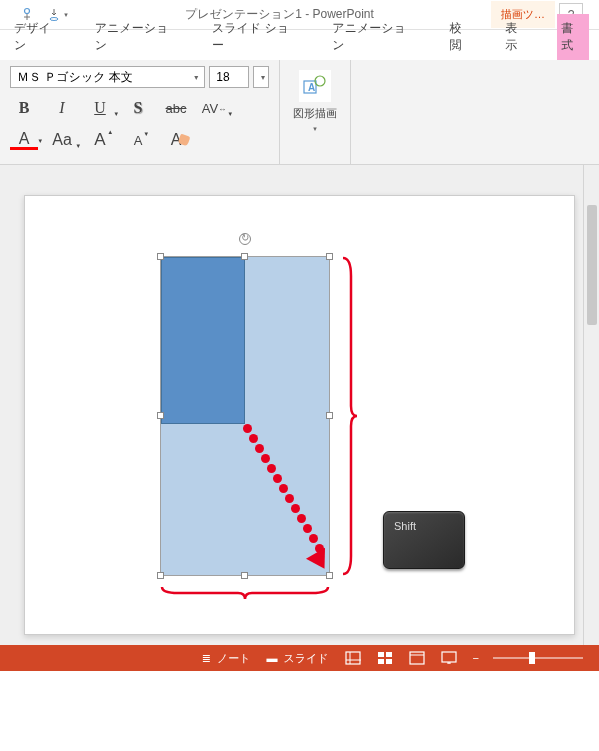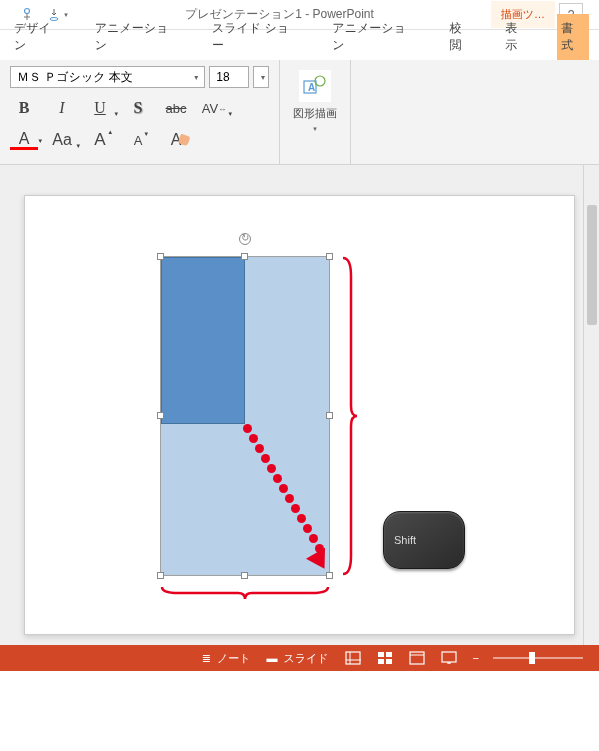--- a/index.html
+++ b/index.html
@@ -8,21 +8,21 @@
   .title-bar { height: 30px; background: #fff; border-bottom: 1px solid #e1e1e1; display: flex; align-items: center; padding: 0 16px; }
   .title-bar .qat { display: flex; gap: 8px; align-items: center; }
   .qat-btn { width: 22px; height: 22px; display: flex; align-items: center; justify-content: center; cursor: pointer; }
   .title-text { flex: 1; text-align: center; color: #666; font-size: 12px; }
   .title-right { display: flex; align-items: center; gap: 4px; }
   .tool-tab { background: #fef4e8; color: #d83b01; padding: 6px 10px; font-size: 11px; }
   .help-btn { width: 24px; height: 24px; border: 1px solid #ccc; display: flex; align-items: center; justify-content: center; color: #666; cursor: pointer; }
   
   .tabs { height: 30px; background: #fff; display: flex; align-items: flex-end; padding: 0 10px; gap: 24px; }
   .tab { padding: 6px 4px; color: #444; cursor: pointer; font-size: 12px; }
-  .tab.active { background: #fdba74; }
+  .tab.active { background: #f9a8d4; }
   
   .ribbon { background: #f3f3f3; border-bottom: 1px solid #d4d4d4; display: flex; }
   .ribbon-group { border-right: 1px solid #d4d4d4; padding: 6px 10px 4px; display: flex; flex-direction: column; }
   .group-content { flex: 1; }
   .group-label { text-align: center; font-size: 11px; color: #666; padding-top: 6px; display: flex; justify-content: center; align-items: center; gap: 20px; }
   .launcher { font-size: 10px; color: #888; cursor: pointer; }
   
   .font-row { display: flex; gap: 4px; margin-bottom: 8px; }
   .font-select { height: 22px; border: 1px solid #ababab; background: #fff; padding: 2px 6px; font-size: 12px; display: flex; align-items: center; }
   .font-name { width: 233px; justify-content: space-between; gap: 8px; }
@@ -61,21 +61,21 @@
   .rotate-handle { position: absolute; top: -24px; left: 50%; margin-left: -6px; width: 12px; height: 12px; border: 1px solid #888; border-radius: 50%; background: #fff; }
   .rotate-handle::after { content: '↻'; font-size: 10px; color: #888; position: absolute; left: 1px; top: -2px; }
   
   .dotted-arrow { position: absolute; left: 218px; top: 228px; pointer-events: none; }
   .red-dot { width: 9px; height: 9px; background: #e6001f; border-radius: 50%; position: absolute; }
   .arrowhead { position: absolute; width: 0; height: 0; border-left: 11px solid transparent; border-right: 11px solid transparent; border-top: 18px solid #e6001f; }
   
   .brace-v { position: absolute; left: 314px; top: 60px; width: 20px; height: 320px; }
   .brace-h { position: absolute; left: 135px; top: 387px; width: 170px; height: 18px; }
   
-  .shift-key { position: absolute; left: 358px; top: 315px; width: 82px; height: 58px; background: linear-gradient(145deg, #4a4a4a, #2a2a2a); border-radius: 17px; border: 1px solid #1a1a1a; display: flex; align-items: center; justify-content: flex-start; padding: 8px 10px; color: #ddd; font-size: 11px; box-shadow: inset 0 1px 2px rgba(255,255,255,0.2), 0 2px 3px rgba(0,0,0,0.4); }
+  .shift-key { position: absolute; left: 358px; top: 315px; width: 82px; height: 58px; background: linear-gradient(145deg, #4a4a4a, #2a2a2a); border-radius: 6px; border: 1px solid #1a1a1a; display: flex; align-items: flex-start; justify-content: flex-start; padding: 8px 10px; color: #ddd; font-size: 11px; box-shadow: inset 0 1px 2px rgba(255,255,255,0.2), 0 2px 3px rgba(0,0,0,0.4); }
   
   .status-bar { height: 26px; background: #d24726; display: flex; align-items: center; padding: 0 10px; color: #fff; font-size: 11px; }
   .status-spacer { flex: 1; }
   .status-seg { display: flex; align-items: center; gap: 6px; padding: 0 8px; cursor: pointer; }
   .zoom-slider { width:  90px; height: 2px; background: rgba(255,255,255,0.5); position: relative; margin: 0 6px; }
   .zoom-thumb { position: absolute; left: 40%; top: -5px; width: 6px; height: 12px; background: #fff; }
   .scroll-v { position: absolute; right: 0; top: 0; width: 16px; height: 100%; background: #efefef; border-left: 1px solid #d4d4d4; }
   .scroll-v .thumb { position: absolute; top: 40px; left: 3px; width: 10px; height: 120px; background: #c8c8c8; border-radius: 2px; }
 </style>
 </head>

